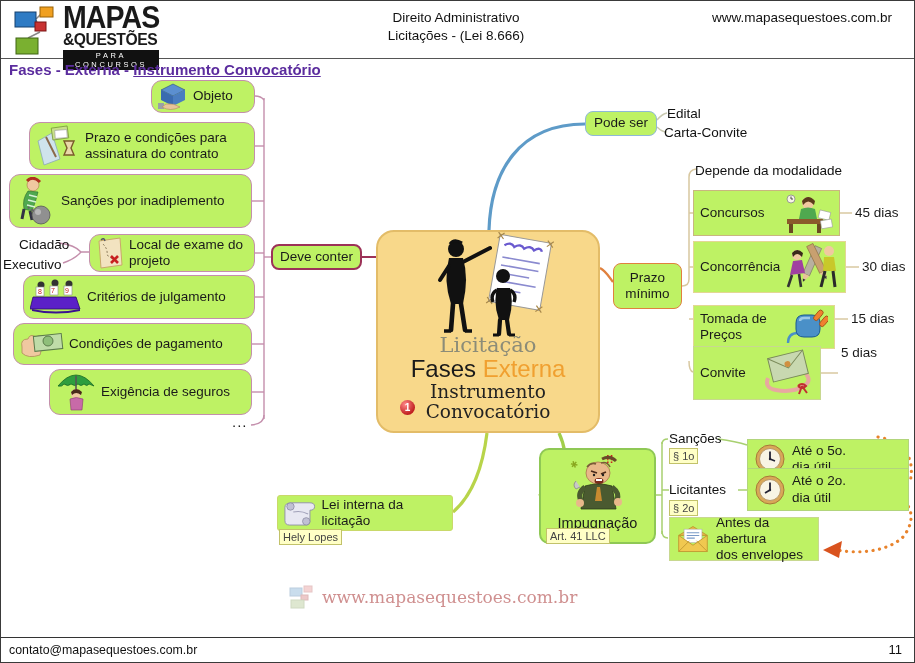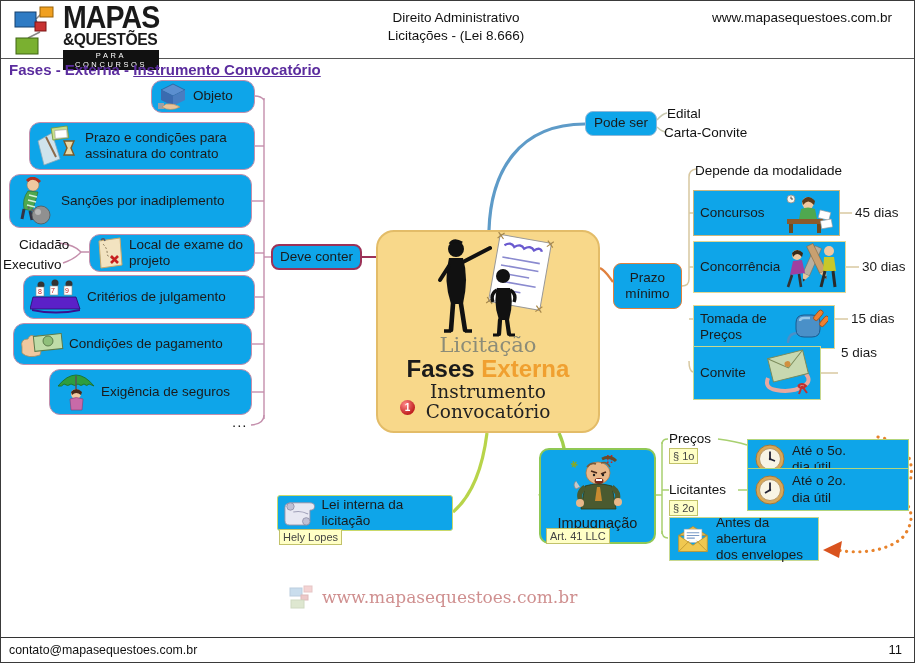--- a/index.html
+++ b/index.html
@@ -11,40 +11,40 @@
   .hdr-center{position:absolute;left:330px;top:8px;width:250px;text-align:center;font-size:13.5px;line-height:1.35;color:#111;z-index:2;}
   .hdr-site{position:absolute;right:22px;top:9px;font-size:13.5px;color:#111;z-index:2;}
   .logo{position:absolute;left:12px;top:4px;display:flex;align-items:flex-start;z-index:2;}
   .logo-text{margin-left:4px;}
   .logo-name{font-size:31px;font-weight:900;letter-spacing:-1px;line-height:.85;transform:scaleX(.92);transform-origin:left;}
   .logo-amp{font-size:16.5px;font-weight:800;letter-spacing:-.5px;line-height:1.05;transform:scaleX(.95);transform-origin:left;}
   .logo-bar{background:#111;color:#fff;font-size:7.5px;letter-spacing:2.6px;padding:1.5px 3px 1px 3px;margin-top:1px;width:96px;box-sizing:border-box;text-align:center;}
   .map-title{position:absolute;left:8px;top:60px;font-size:15px;font-weight:bold;color:#5B2C9E;z-index:2;}
   .map-title .u{text-decoration:underline;}
   
-  .node{position:absolute;background:#0ea5e9;display:flex;align-items:center;z-index:1;box-sizing:border-box;
+  .node{position:absolute;background:#bef264;display:flex;align-items:center;z-index:1;box-sizing:border-box;
         font-size:13.5px;line-height:1.2;color:#1a1a1a;}
   .rose{border:1.4px solid #C48FAC;border-radius:11px;padding:2px 6px;gap:5px;}
   .lbl{flex:1;}
   .maroon{border:2px solid #9C3258;border-radius:8px;justify-content:center;font-size:13.5px;}
   .bluebx{border:1.5px solid #8FB8D8;border-radius:8px;justify-content:center;}
   .orangebx{border:1.5px solid #E0813E;border-radius:8px;justify-content:center;text-align:center;}
   .tanbx{border:1px solid #C9B67F;padding:2px 6px;gap:16px;}
   .ylwbx{border:1px solid #E3D793;padding:2px 6px;gap:4px;}
   .grnbx{border:1px solid #B2D57C;padding:2px 6px;gap:6px;}
   .grn2bx{border:1px solid #C8D890;padding:2px 6px;gap:6px;}
   .impug{border:2px solid #8FC855;border-radius:10px;flex-direction:column;justify-content:flex-start;padding:3px 4px;font-size:14.5px;}
   .leibx{border:1.5px solid #C9D96A;border-radius:3px;padding:2px 6px;gap:6px;}
   .leaf{position:absolute;font-size:13.5px;z-index:1;color:#111;}
   .tag{position:absolute;background:#FFFFC6;border:1px solid #C2C26A;font-size:11px;color:#444;padding:0 3px;line-height:1.3;z-index:3;white-space:nowrap;}
   
   .center-node{position:absolute;left:375px;top:229px;width:224px;height:203px;background:#F8D88A;border:2px solid #E3BC68;
                border-radius:18px;z-index:1;box-sizing:border-box;display:flex;flex-direction:column;align-items:center;}
   .c-lic{font-family:"DejaVu Serif",serif;font-size:21px;color:#8C8C78;line-height:1;margin-top:-2px;}
-  .c-fases{font-size:24px;font-weight:bold;line-height:1.1;}
+  .c-fases{font-size:24px;font-weight:normal;line-height:1.1;}
   .c-fases .ext{color:#F0A030;}
   .c-inst{font-family:"DejaVu Serif",serif;font-size:18.5px;line-height:1.05;text-align:center;color:#222;}
   .badge{position:absolute;left:22px;bottom:16px;width:15px;height:15px;border-radius:50%;
          background:radial-gradient(circle at 35% 30%,#f88,#c02020 70%);color:#fff;font-size:10px;font-weight:bold;
          display:flex;align-items:center;justify-content:center;}
   .dias{position:absolute;font-size:13.5px;z-index:1;}
   .ellip{position:absolute;left:231px;top:412px;font-size:15px;letter-spacing:1px;z-index:1;}
   
   .wm{position:absolute;left:288px;top:584px;display:flex;align-items:center;gap:5px;z-index:1;}
   .wm-text{font-family:"DejaVu Serif",serif;font-size:17px;color:rgba(195,115,115,.8);}
@@ -355,21 +355,21 @@
       <path d="M29,34 L27,48 L34,48 L32,34 Z" fill="#C88A30"></path>
       <path d="M17,34 q-8,6 -4,14 M44,34 q8,6 5,13" fill="none" stroke="#4a5a30" stroke-width="5"></path>
       <circle cx="12" cy="50" r="4" fill="#E8B88A"></circle>
         <circle cx="50" cy="49" r="4" fill="#E8B88A"></circle>
       <path d="M8,28 q-4,4 0,8 l4,-2" fill="#c8c8c8" stroke="#888" stroke-width=".8"></path>
     </svg>
     <span>Impugnação</span>
   </div>
   <div class="tag" style="left:545px;top:527px;">Art. 41 LLC</div>
 
-  <div class="leaf" style="left:668px;top:430px;">Preços</div>
+  <div class="leaf" style="left:668px;top:430px;">Sanções</div>
   <div class="tag" style="left:668px;top:447px;">§ 1o</div>
   <div class="leaf" style="left:668px;top:481px;">Licitantes</div>
   <div class="tag" style="left:668px;top:499px;">§ 2o</div>
 
   <div class="node grnbx" style="left:746px;top:425px;width:162px;height:40px;margin-top:13px;">
     <svg width="32" height="32" viewBox="0 0 32 32">
       <circle cx="16" cy="16" r="14" fill="#D8A858" stroke="#a87838" stroke-width="1"></circle>
       <circle cx="16" cy="16" r="10.5" fill="#F8F4E4" stroke="#b89868" stroke-width="1"></circle>
       <line x1="16" y1="16" x2="16" y2="8.5" stroke="#223" stroke-width="1.8"></line>
       <line x1="16" y1="16" x2="21" y2="18" stroke="#223" stroke-width="1.8"></line>

